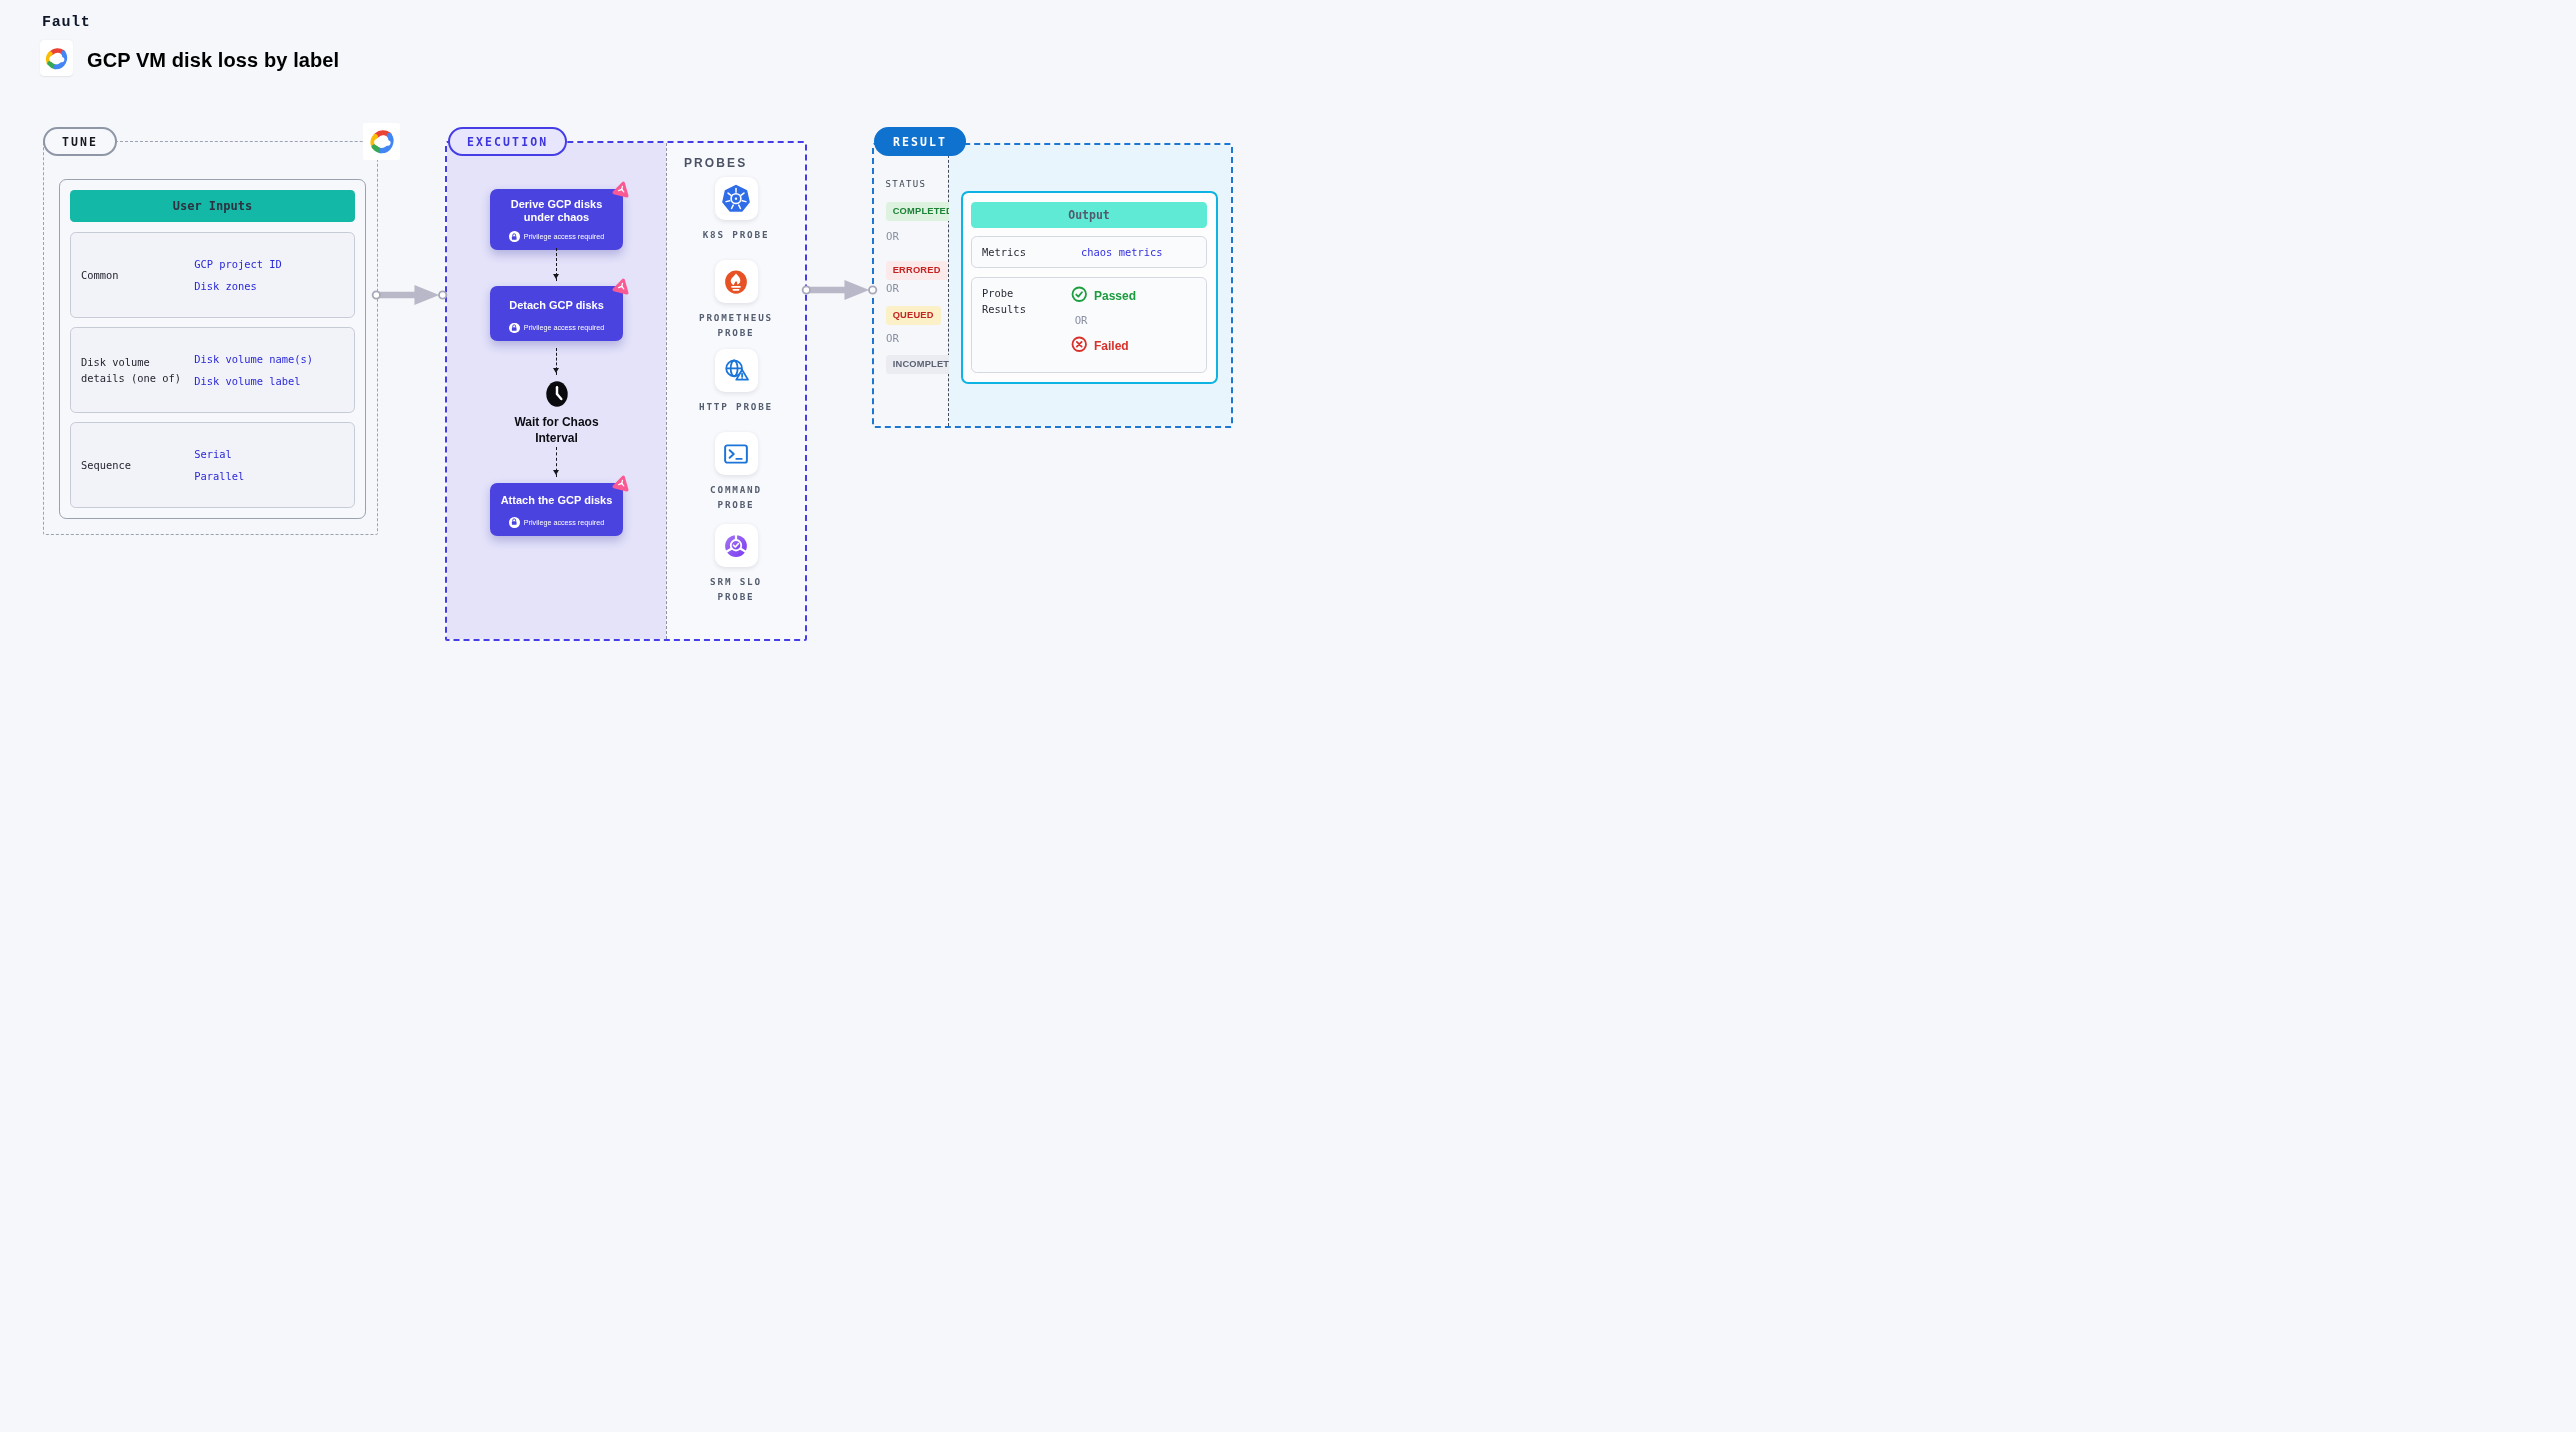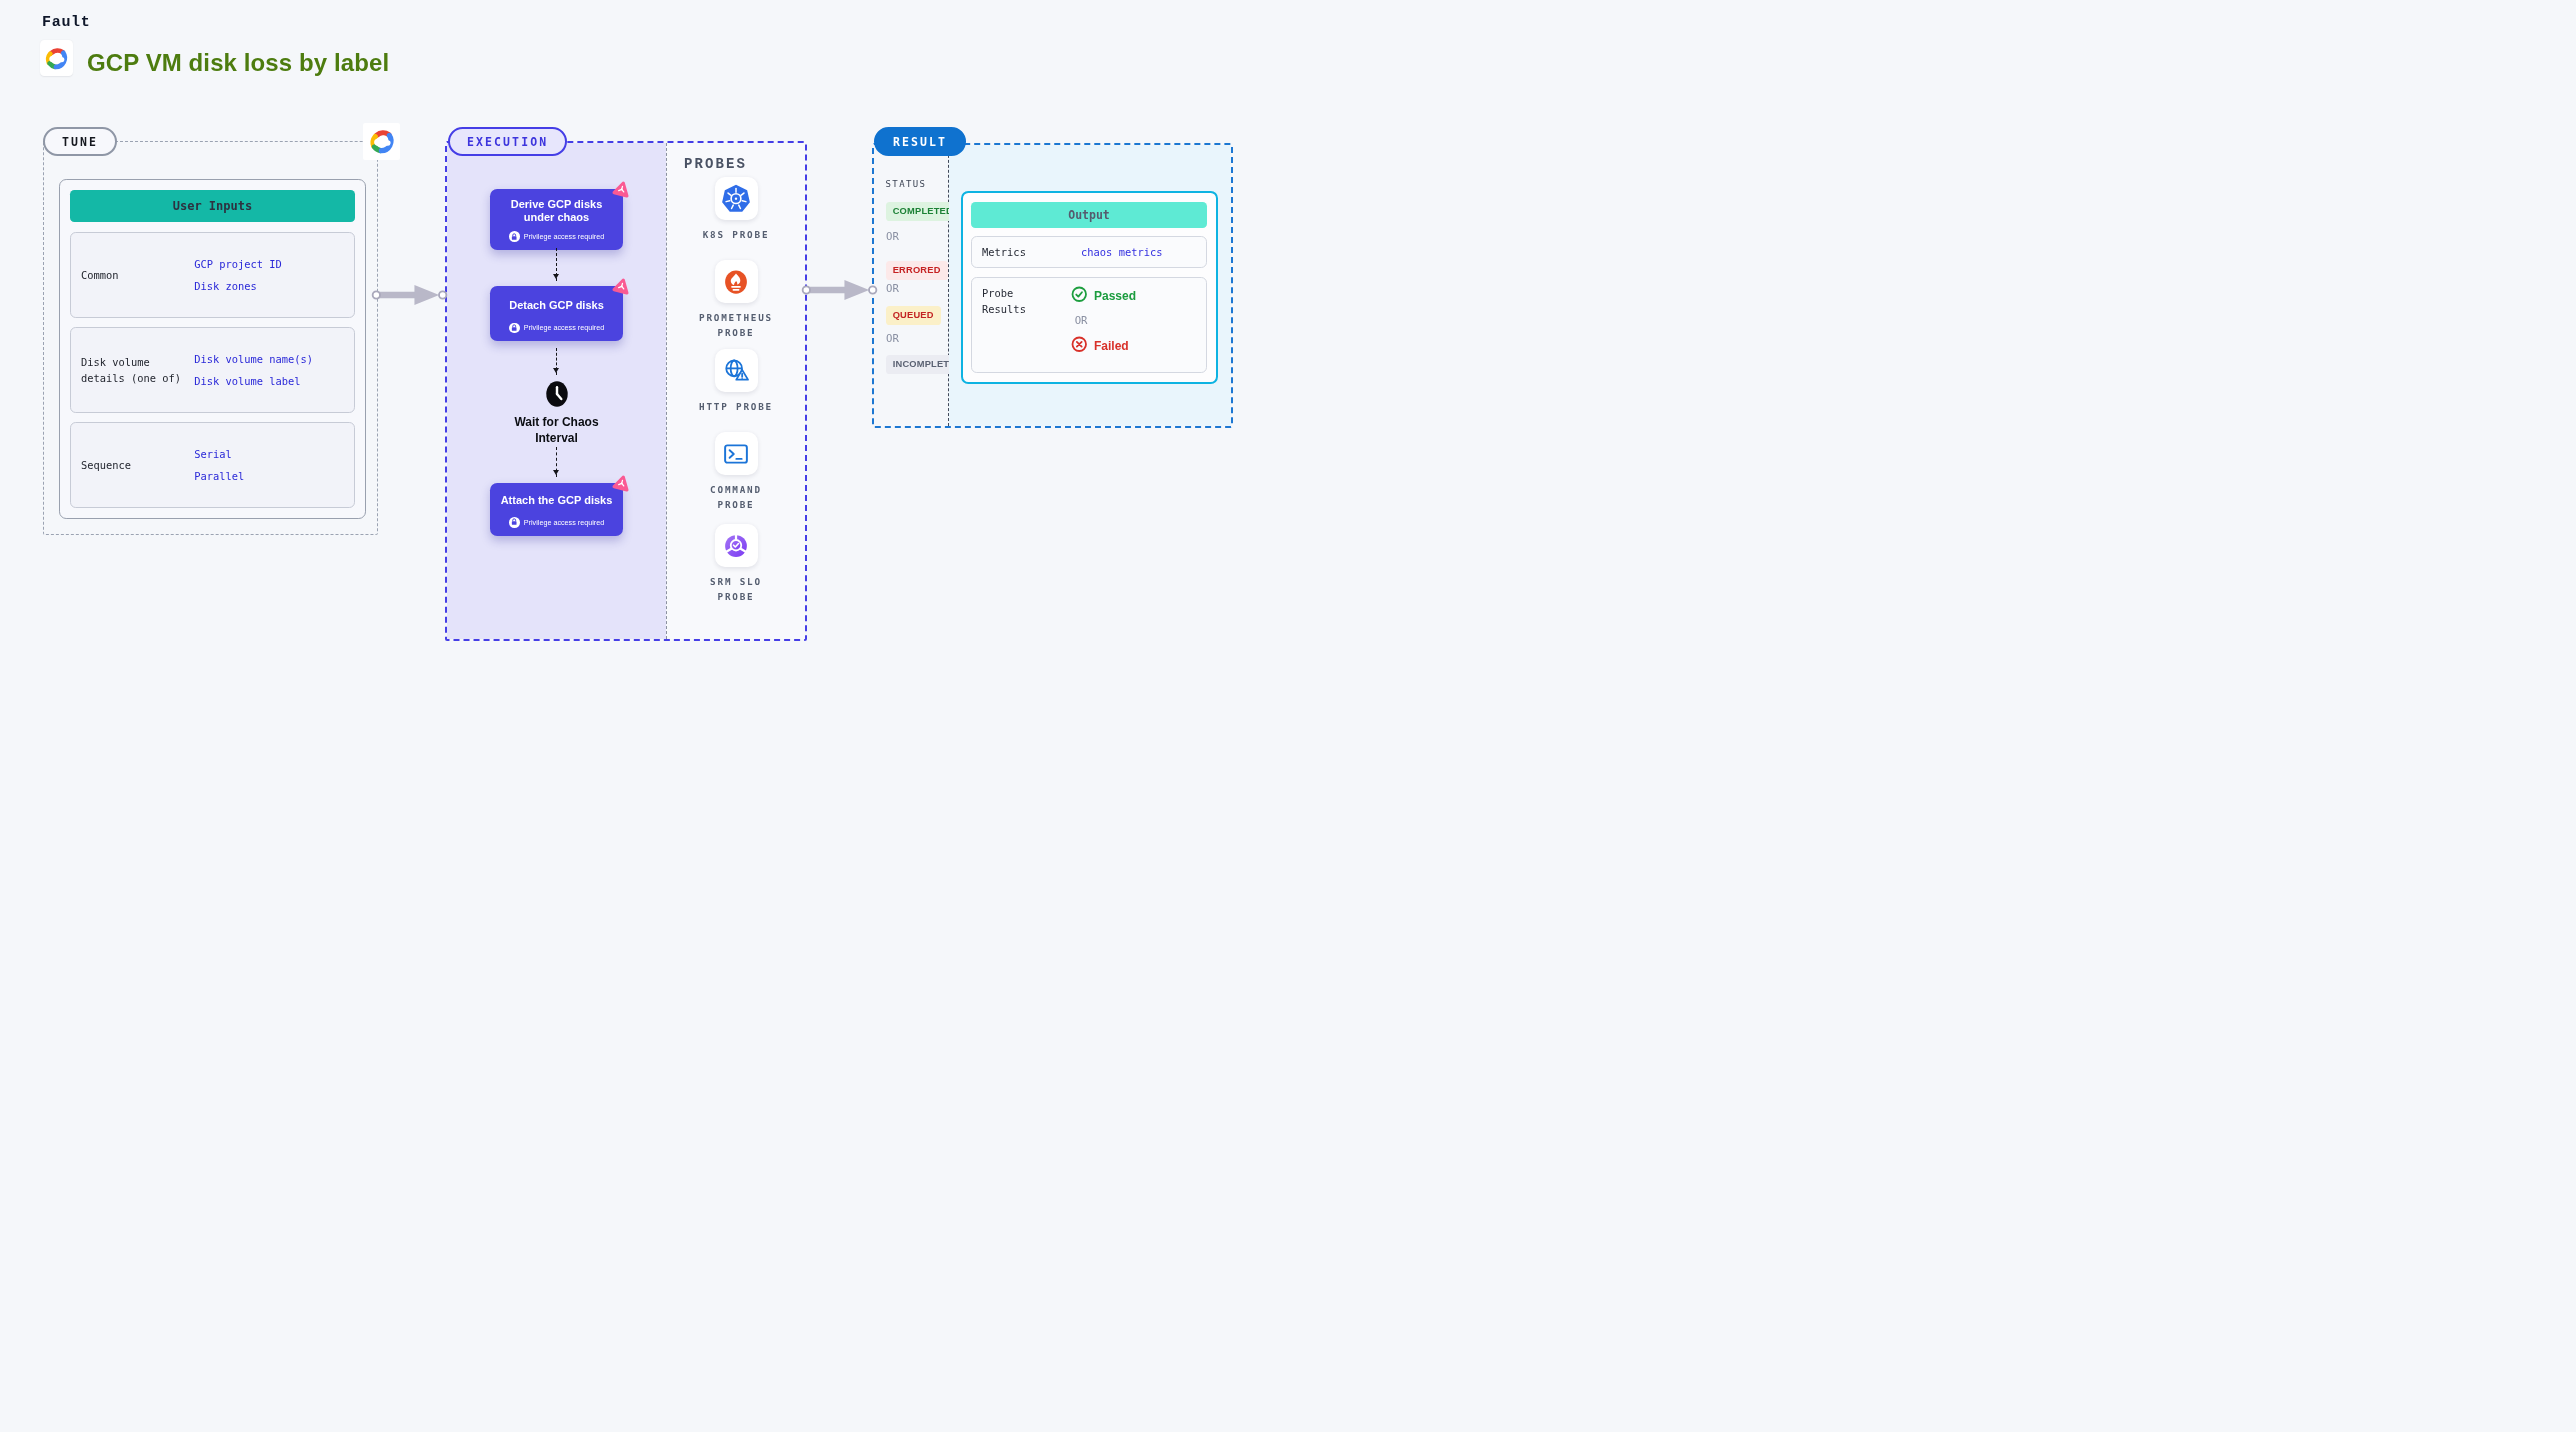--- a/index.html
+++ b/index.html
@@ -3,21 +3,21 @@
 <meta charset="utf-8">
 <style>
   * { margin:0; padding:0; box-sizing:border-box; }
   html,body { background:#f5f7fa; }
   body { font-family:"Liberation Sans", sans-serif; }
   .canvas { position:relative; width:1288px; height:717px; background:#f5f7fa; overflow:hidden; }
 
   
   .fault-eyebrow { position:absolute; left:42px; top:14.3px; font-family:Liberation Mono, monospace; font-size:15px; font-weight:700; color:#0f172a; letter-spacing:0.7px; }
   .logo-card { position:absolute; left:40px; top:40px; width:33px; height:36px; background:#fff; border-radius:4.3px; display:flex; align-items:center; justify-content:center; box-shadow:0 0.7px 1.4px rgba(20,24,40,.08); }
-  .page-title { position:absolute; left:87px; top:49px; font-size:24px; font-weight:800; color:#4d7c0f; letter-spacing:0.1px; }
+  .page-title { position:absolute; left:87px; top:49px; font-size:20px; font-weight:800; color:#000000; letter-spacing:0.1px; }
 
   
   .badge { position:absolute; top:127px; height:29px; display:flex; align-items:center; padding:0 17px; border-radius:15px; font-family:"DejaVu Sans Mono",monospace; font-weight:700; font-size:11.5px; letter-spacing:2.1px; z-index:6; }
   .badge-tune { left:43px; background:#f7f8fc; border:2.1px solid #8f97a6; color:#15181f; }
   .badge-exec { left:448px; background:#e7e6fc; border:2.1px solid #453ee6; color:#3d35dd; }
   .badge-result { left:874px; background:#0f72cf; border:2.1px solid #0f72cf; color:#fff; }
 
   
   .tune-box { position:absolute; left:43px; top:141px; width:335px; height:394px; border:1.4px dashed #9ba3b2; border-radius:2.1px; }
   .gcp-corner { position:absolute; left:363px; top:123px; width:37px; height:37px; background:#fff; border-radius:2.1px; display:flex; align-items:center; justify-content:center; z-index:5; }
@@ -29,21 +29,21 @@
   .ui-row .links { flex:1; padding-left:7.2px; display:flex; flex-direction:column; justify-content:center; gap:9.3px; }
   .ui-link { font-family:"DejaVu Sans Mono",monospace; font-size:10.4px; color:#2a28d8; cursor:pointer; }
 
   
   .harrow { position:absolute; z-index:4; }
 
   
   .exec-box { position:absolute; left:445px; top:141px; width:362px; height:500px; border:2.1px dashed #453ee6; border-radius:2.1px; display:flex; }
   .flow-panel { position:relative; width:219px; flex:none; background:#e4e3fa; }
   .probes-panel { position:relative; flex:1; background:#f8f9fc; border-left:1.1px dashed #8b919f; }
-  .probes-title { position:absolute; left:17px; top:13px; font-family:Liberation Mono, monospace; font-size:14px; font-weight:700; letter-spacing:2.1px; color:#4a5264; }
+  .probes-title { position:absolute; left:17px; top:13px; font-family:Liberation Sans, sans-serif; font-size:12px; font-weight:700; letter-spacing:2.1px; color:#4a5264; }
 
   .exec-node { position:absolute; left:43px; width:133px; background:#4b43df; border-radius:7.2px; box-shadow:0 4.3px 10px rgba(40,35,150,.25); padding:8.6px 7.2px 8px; text-align:center; }
   .exec-node .nt { color:#fff; font-size:11px; font-weight:700; line-height:1.25; }
   .exec-node .nnote { margin-top:6.4px; display:flex; align-items:center; justify-content:center; gap:4.3px; }
   .exec-node .nnote span.txt { color:#fff; font-size:7.2px; }
   .lockcir { width:10.7px; height:10.7px; border-radius:50%; background:#fff; display:flex; align-items:center; justify-content:center; flex:none; }
   .chaos-pin { position:absolute; top:-8.6px; right:-8.6px; }
 
   .vconn { position:absolute; left:109px; border-left:1.4px dashed #15151a; }
   .vconn:after { content:""; position:absolute; left:-4.3px; bottom:-1.4px; border:3.6px solid transparent; border-top:5px solid #15151a; }

